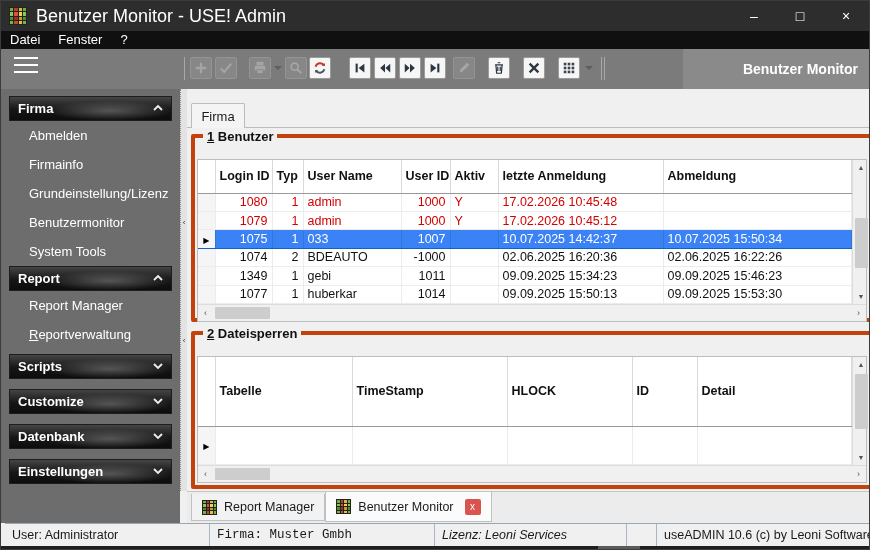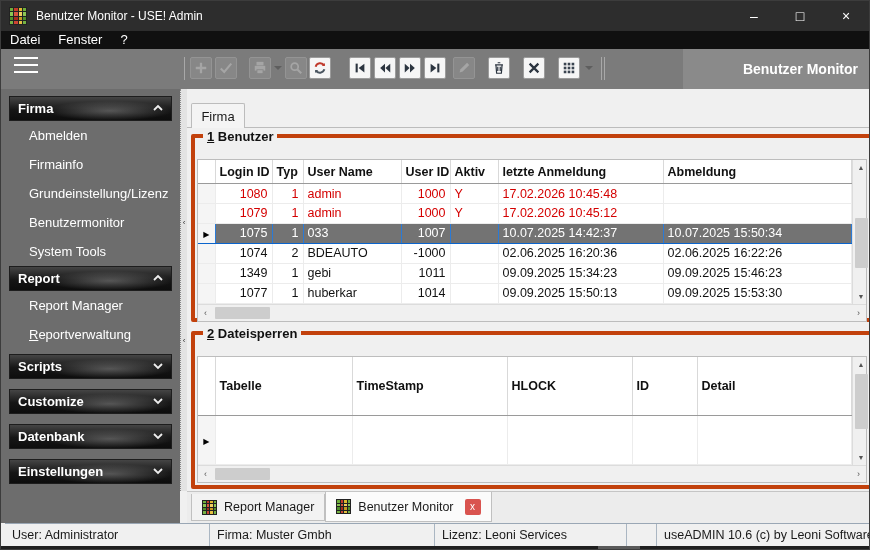--- a/index.html
+++ b/index.html
@@ -3,21 +3,21 @@
 <meta charset="utf-8">
 <style>
   * { margin:0; padding:0; box-sizing:border-box; }
   html,body { width:870px; height:550px; font-family:"Liberation Sans", sans-serif; }
   #app { position:relative; width:870px; height:550px; background:#f0f0f0; border:1px solid #3c3c3c; overflow:hidden; }
 
   
   .titlebar { position:absolute; left:0; top:0; width:100%; height:30px; background:#2d2d2d; display:flex; align-items:center; }
   .appicon { width:18px; height:18px; margin-left:8px; display:grid; grid-template-columns:repeat(4,1fr); grid-template-rows:repeat(4,1fr); gap:1px; background:#222; padding:1px; }
   .appicon i { display:block; }
-  .titlebar .title { color:#fff; font-size:12px; margin-left:9px; }
+  .titlebar .title { color:#fff; font-size:18px; margin-left:9px; }
   .wincontrols { margin-left:auto; display:flex; height:30px; }
   .winbtn { width:46px; height:30px; color:#fff; font-size:14px; display:flex; align-items:center; justify-content:center; cursor:default; }
 
   
   .menubar { position:absolute; left:0; top:30px; width:100%; height:18px; background:#101010; display:flex; align-items:center; }
   .menuitem { color:#fff; font-size:13px; padding:0 9px; line-height:18px; }
 
   
   .toolbar { position:absolute; left:0; top:48px; width:100%; height:40px; background:#7b7b7b; }
   .hamburger { position:absolute; left:13px; top:56px; width:24px; height:16px; display:flex; flex-direction:column; justify-content:space-between; }
@@ -47,27 +47,27 @@
 
   .groupbox { position:absolute; left:4px; width:800px; border:4px solid #c2410c; border-radius:2px; }
   .gb1 { top:45px; height:188px; }
   .gb2 { top:242px; height:158px; }
   .gb-label { position:absolute; left:8px; top:-9px; background:#f0f0f0; padding:0 4px; font-size:13px; font-weight:bold; color:#111; }
   .gb-label u { text-decoration:underline; }
 
   .grid { position:absolute; left:2px; top:21px; width:670px; background:#fff; border:1px solid #bdbdbd; font-size:12.5px; }
   .grid-scroll-wrap { display:flex; }
   table.dgrid { border-collapse:collapse; table-layout:fixed; width:653px; }
-  table.dgrid th { font-weight:bold; text-align:left; font-size:12.5px; background:#fff; border-bottom:1px solid #9a9a9a; border-right:1px solid #d9d9d9; padding:2px 4px; height:20px; color:#111; white-space:nowrap; overflow:hidden; }
+  table.dgrid th { font-weight:bold; text-align:left; font-size:12.5px; background:#fff; border-bottom:1px solid #9a9a9a; border-right:1px solid #d9d9d9; padding:8px 4px; height:20px; color:#111; white-space:nowrap; overflow:hidden; }
   table.dgrid td { border-bottom:1px solid #ececec; border-right:1px solid #ececec; padding:0 4px; height:17px; color:#111; white-space:nowrap; overflow:hidden; }
   td.num, th.num-h { text-align:right; }
   th.gut, td.gut { width:17px; border-right:1px solid #c5c5c5; background:#f5f5f5; padding:0 1px; text-align:center; }
   .marker { font-size:8px; color:#000; }
   tr.row-red td { color:#d40000; }
-  tr.row-sel td { background:#737373; color:#fff; border-bottom-color:#0a64cc; border-right-color:#2a7ad6; }
+  tr.row-sel td { background:#3b82f6; color:#fff; border-bottom-color:#0a64cc; border-right-color:#2a7ad6; }
   tr.row-sel td.gut { background:#f5f5f5; }
 
   
   .vscroll { width:17px; background:#f0f0f0; border-left:1px solid #dcdcdc; position:relative; }
   .vscroll .arr { position:absolute; left:0; width:17px; height:15px; display:flex; align-items:center; justify-content:center; color:#555; font-size:7px; }
   .vscroll .arr.up { top:0; } .vscroll .arr.down { bottom:0; }
   .vscroll .thumb { position:absolute; left:2px; width:13px; background:#cdcdcd; border-radius:1px; }
   .hscroll { height:17px; background:#f0f0f0; border-top:1px solid #dcdcdc; position:relative; }
   .hscroll .arr { position:absolute; top:0; width:15px; height:16px; display:flex; align-items:center; justify-content:center; color:#555; font-size:9px; }
   .hscroll .arr.left { left:0; } .hscroll .arr.right { right:0; }
@@ -76,21 +76,21 @@
   
   .bottomtabs { position:absolute; left:186px; top:490px; width:684px; height:32px; background:#ececec; border-top:1px solid #c5c5c5; display:flex; align-items:flex-start; padding-left:4px; }
   .btab { display:flex; align-items:center; gap:7px; padding:0 10px; height:27px; margin-top:2px; background:#f2f2f2; border:1px solid #c0c0c0; border-top:none; font-size:12.5px; color:#1a1a1a; }
   .btab.active { background:#fbfbfb; height:30px; margin-top:0; }
   .btab .appicon { margin:0; width:15px; height:15px; }
   .tabclose { width:16px; height:16px; background:#d9534f; color:#fff; border-radius:2px; font-size:10px; display:flex; align-items:center; justify-content:center; margin-left:4px; }
 
   
   .statusbar { position:absolute; left:4px; top:522px; width:870px; height:23px; background:#f0f0f0; border-top:1px solid #9aa7b5; display:flex; font-size:12.5px; color:#1a1a1a; }
   .seg { border-right:1px solid #aab6c2; display:flex; align-items:center; padding:0 7px; white-space:nowrap; overflow:hidden; }
-  .seg.s1 { width:205px; } .seg.s2 { width:225px; } .seg.s3 { width:192px; } .seg.s4 { width:30px; padding:0; } .seg.s5 { flex:1; border-right:none; }
+  .seg.s1 { width:205px; } .seg.s2 { width:225px;font-family:Liberation Mono, monospace; } .seg.s3 { width:192px;font-style:italic; } .seg.s4 { width:30px; padding:0; } .seg.s5 { flex:1; border-right:none; }
 
   .bottomstrip { position:absolute; left:0; top:545px; width:870px; height:5px; background:#1f1f1f; }
   .bottomstrip i { position:absolute; left:597px; top:0; width:42px; height:5px; background:#5a5a5a; }
 </style>
 </head>
 <body>
 
 <div id="app">
 
   <div class="titlebar">

